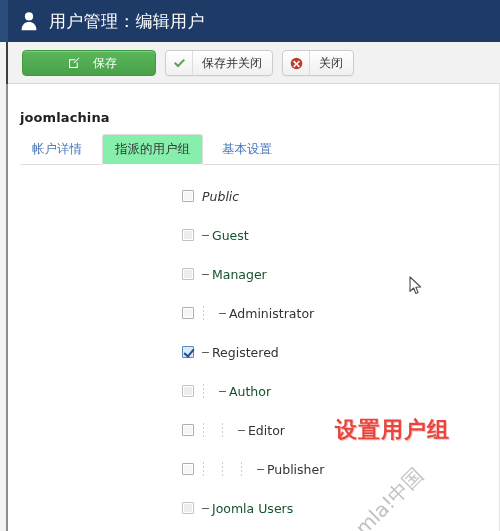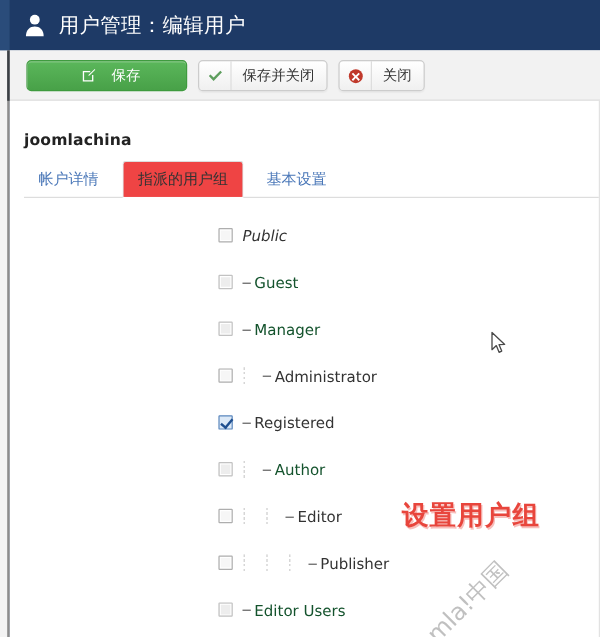--- a/index.html
+++ b/index.html
@@ -217,21 +217,21 @@
     font-size: 12.5px;
     cursor: pointer;
     white-space: nowrap;
     font-family: "DejaVu Sans", "Liberation Sans", sans-serif;
   }
   .tab-link {
     color: #4a77b8;
   }
   .tab-active {
     color: #333333;
-    background: #ef4444;
+    background: #86efac;
     border: 1px solid #dddddd;
     border-bottom: 1px solid #ffffff;
     border-radius: 3px 3px 0 0;
     z-index: 2;
   }
 
   
   .group-list {
     position: absolute;
     left: 0;
@@ -519,21 +519,21 @@
             </span>
             <span class="dash" style="margin-left: 6px;">–</span>
             <span class="grp-label" style="margin-left: 0px;">Publisher</span>
           </div>
         </div>
         <div class="group-row">
           <div class="grp-inner" style="left: 174px;">
             <span class="cb dim"></span>
             <span class="tree-pipes"></span>
             <span class="dash" style="margin-left: 8px;">–</span>
-            <span class="grp-label dim" style="margin-left: 0px;">Editor Users</span>
+            <span class="grp-label dim" style="margin-left: 0px;">Joomla Users</span>
           </div>
         </div>
       </div>
 
     <div class="annotation">设置用户组</div>
 
     <div class="watermark">
       <span>Joomla!中国</span>
     </div>
 

